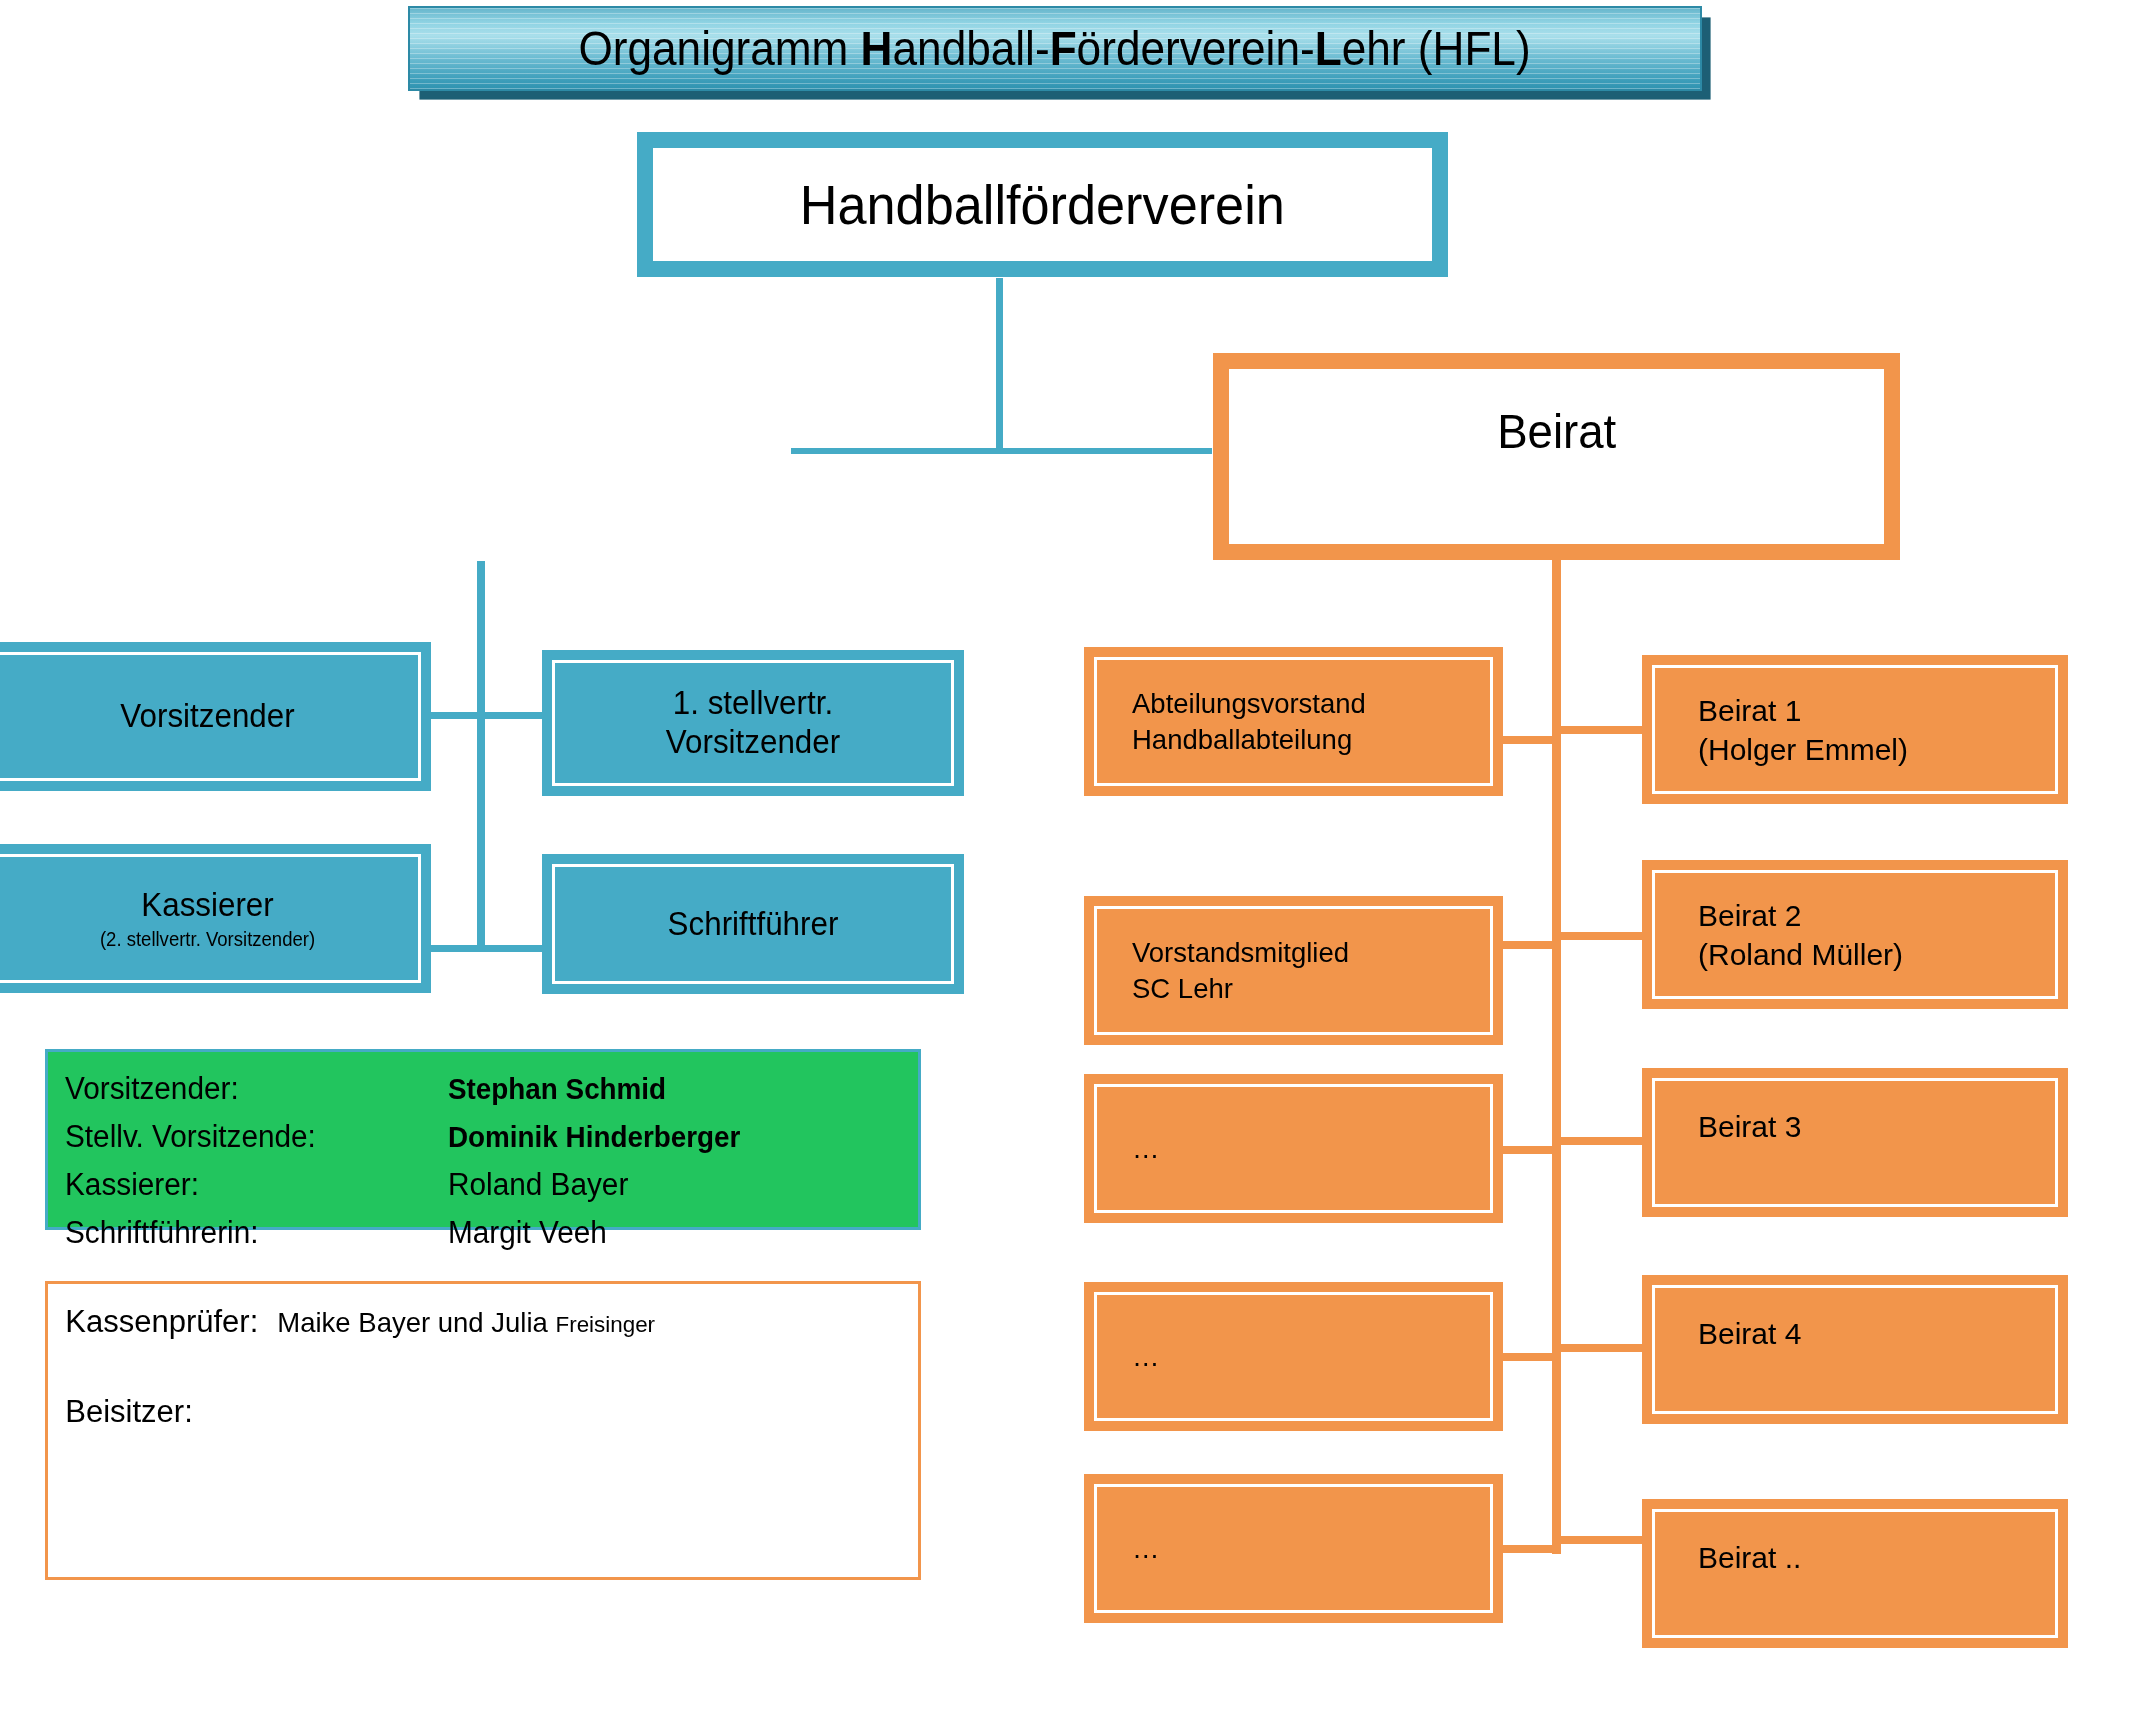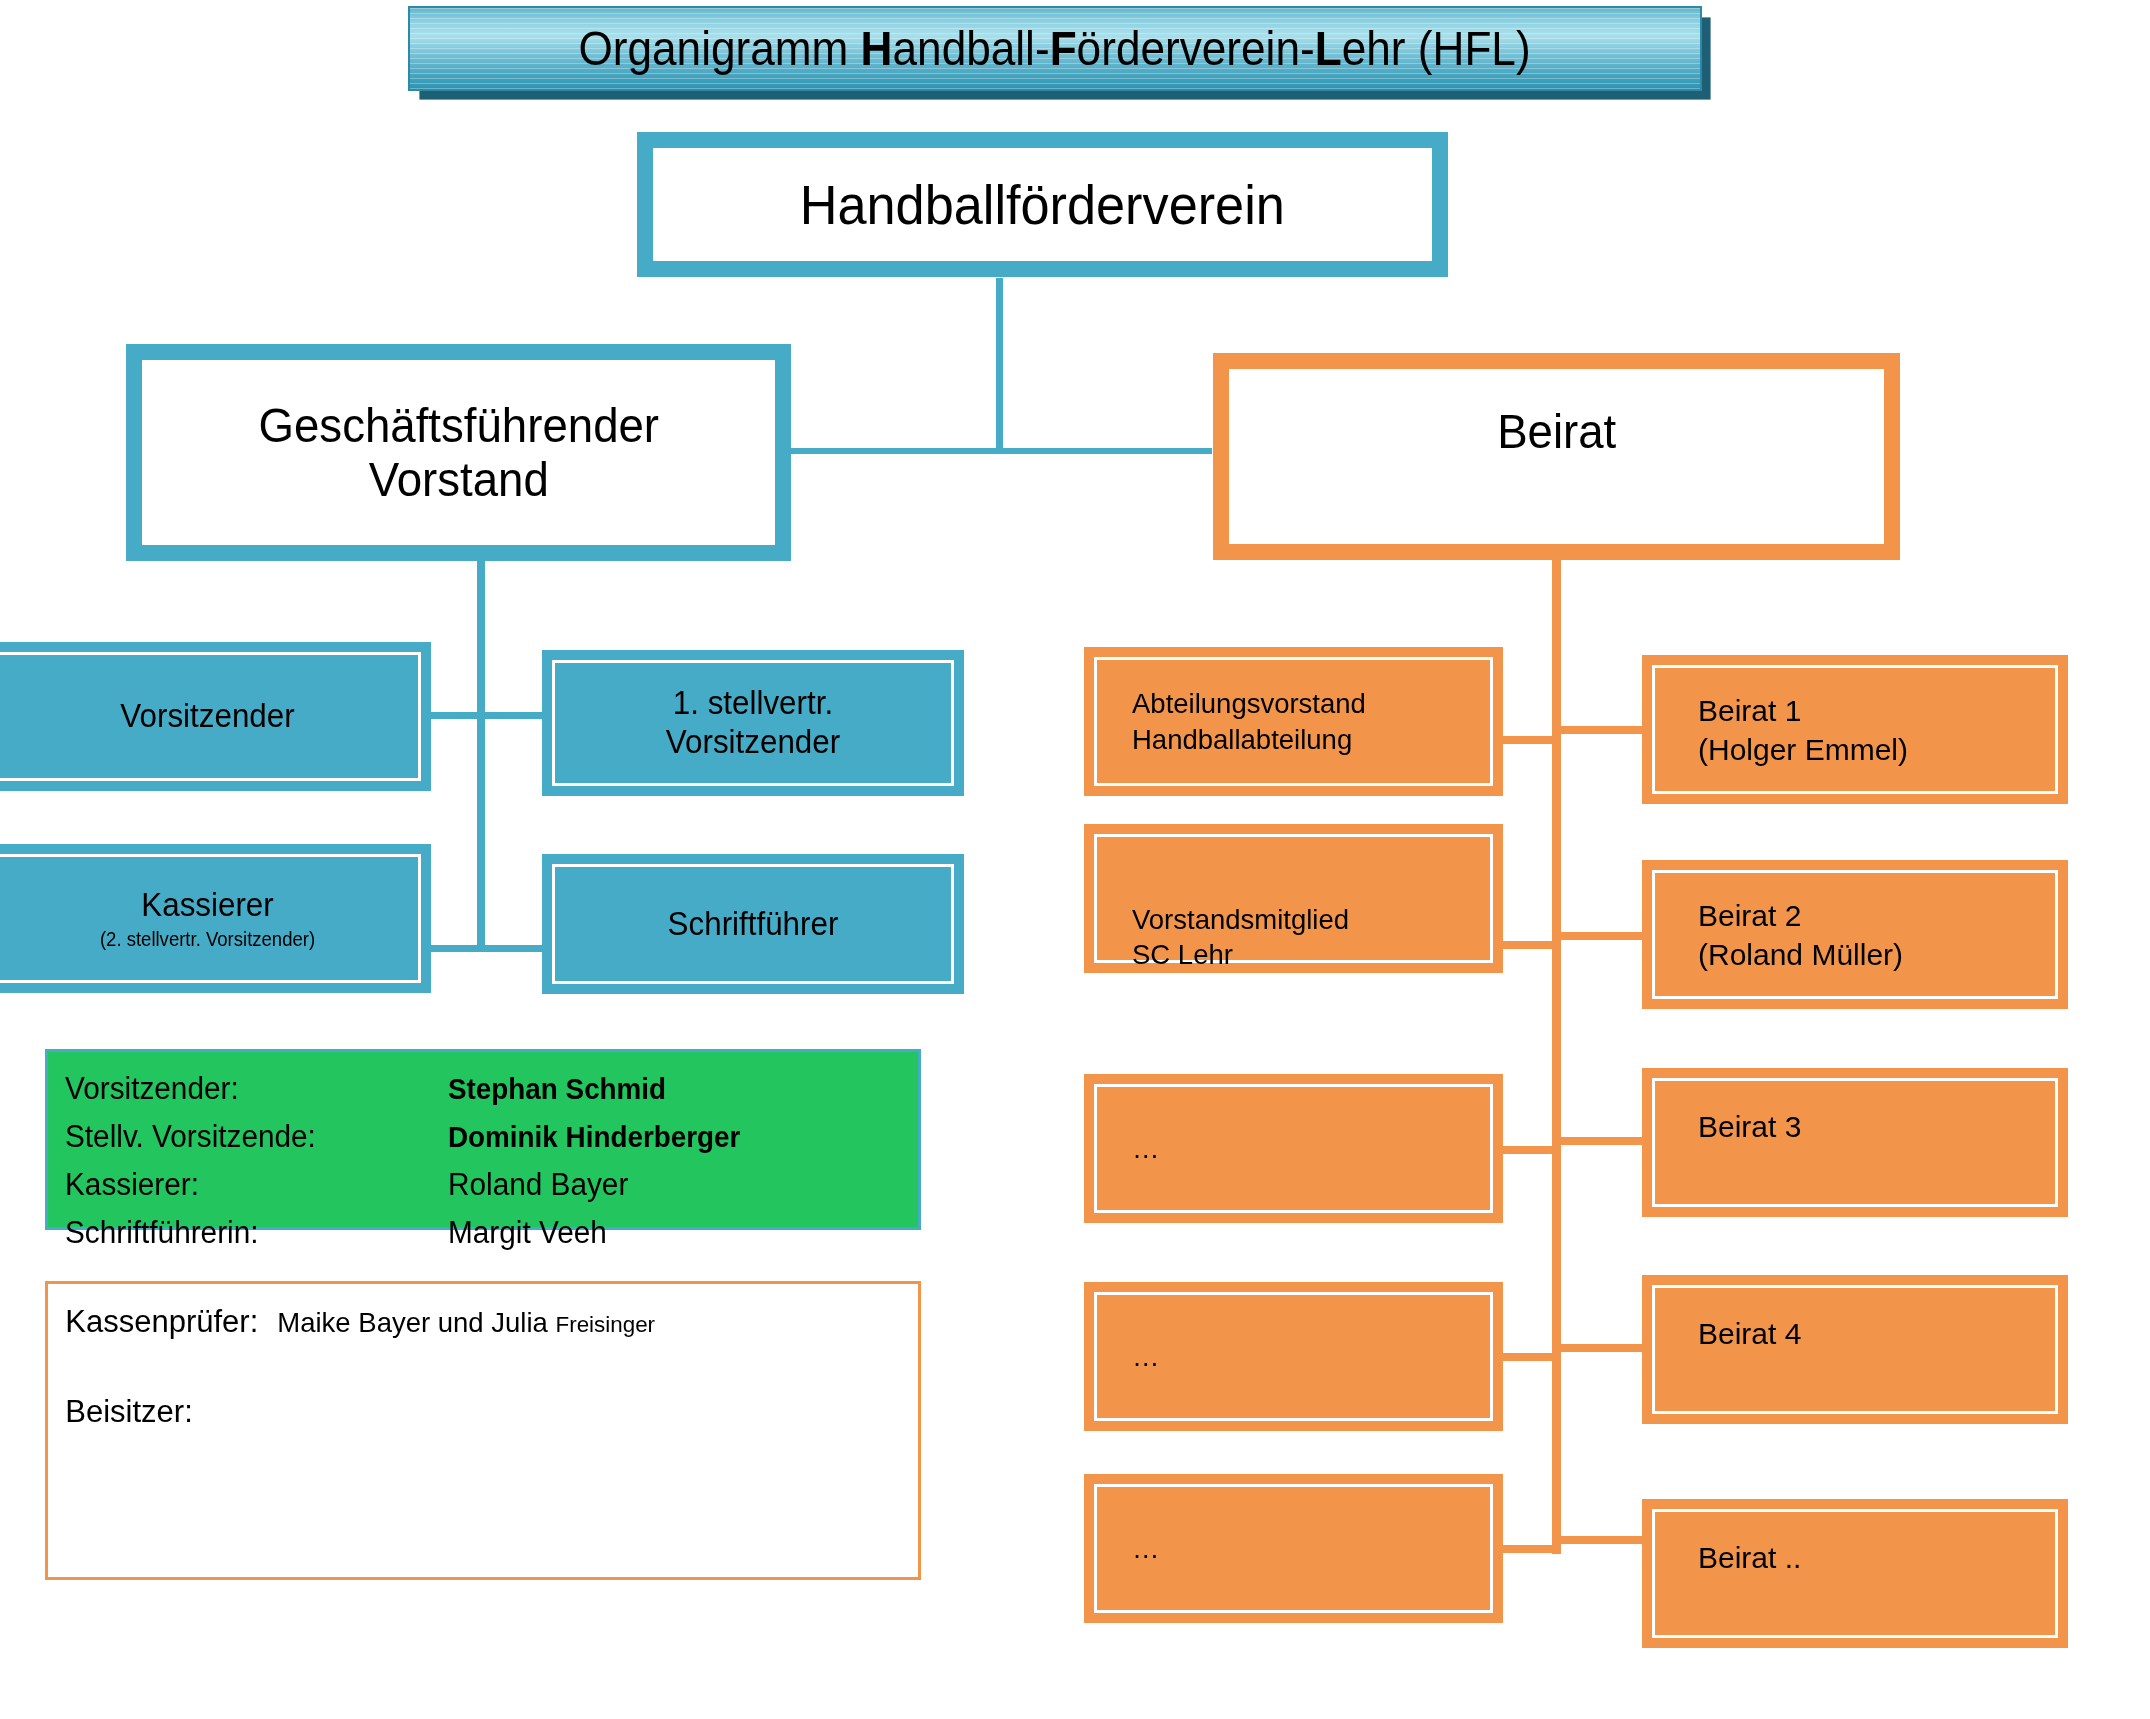--- a/index.html
+++ b/index.html
@@ -167,21 +167,21 @@
     font-family: "Liberation Sans Narrow", "Liberation Sans", sans-serif;
   }
   .leaf-orange.rcol .body {
     padding-left: 56px;
     font-size: 30px;
   }
   .orange-col-l { width: 419px; height: 149px; }
   .orange-col-r { width: 426px; height: 149px; }
 
   #o-l1 { left: 1084px; top: 647px; }
-  #o-l2 { left: 1084px; top: 824px; align-items: flex-end; }
+  #o-l2 { left: 1084px; top: 896px; }
   #o-l3 { left: 1084px; top: 1074px; }
   #o-l4 { left: 1084px; top: 1282px; }
   #o-l5 { left: 1084px; top: 1474px; }
 
   #o-r1 { left: 1642px; top: 655px; }
   #o-r2 { left: 1642px; top: 860px; }
   #o-r3 { left: 1642px; top: 1068px; }
   #o-r4 { left: 1642px; top: 1275px; }
   #o-r5 { left: 1642px; top: 1467px; margin-top: 32px; }
 
@@ -274,27 +274,20 @@
   <div class="conn o abs" style="left:1558px; top:932px; width:87px; height:8px;"></div>
   <div class="conn o abs" style="left:1558px; top:1137px; width:87px; height:8px;"></div>
   <div class="conn o abs" style="left:1558px; top:1344px; width:87px; height:8px;"></div>
   <div class="conn o abs" style="left:1558px; top:1536px; width:87px; height:8px;"></div>
 
   <div class="abs box-outline teal" id="node-hfv">
     <div class="inner-rule"></div>
     <div class="label">Handballförderverein</div>
   </div>
 
-  <div class="abs box-outline teal" id="node-gv">
-    <div class="inner-rule"></div>
-    <div class="label">
-      <div>Geschäftsführender</div>
-      <div>Vorstand</div>
-    </div>
-  </div>
 
   <div class="abs box-outline orange" id="node-beirat">
     <div class="label">Beirat</div>
   </div>
 
   <div class="abs box-filled teal leaf-teal" id="leaf-vorsitzender">
     <div class="body">
       <div class="t1">Vorsitzender</div>
     </div>
   </div>

